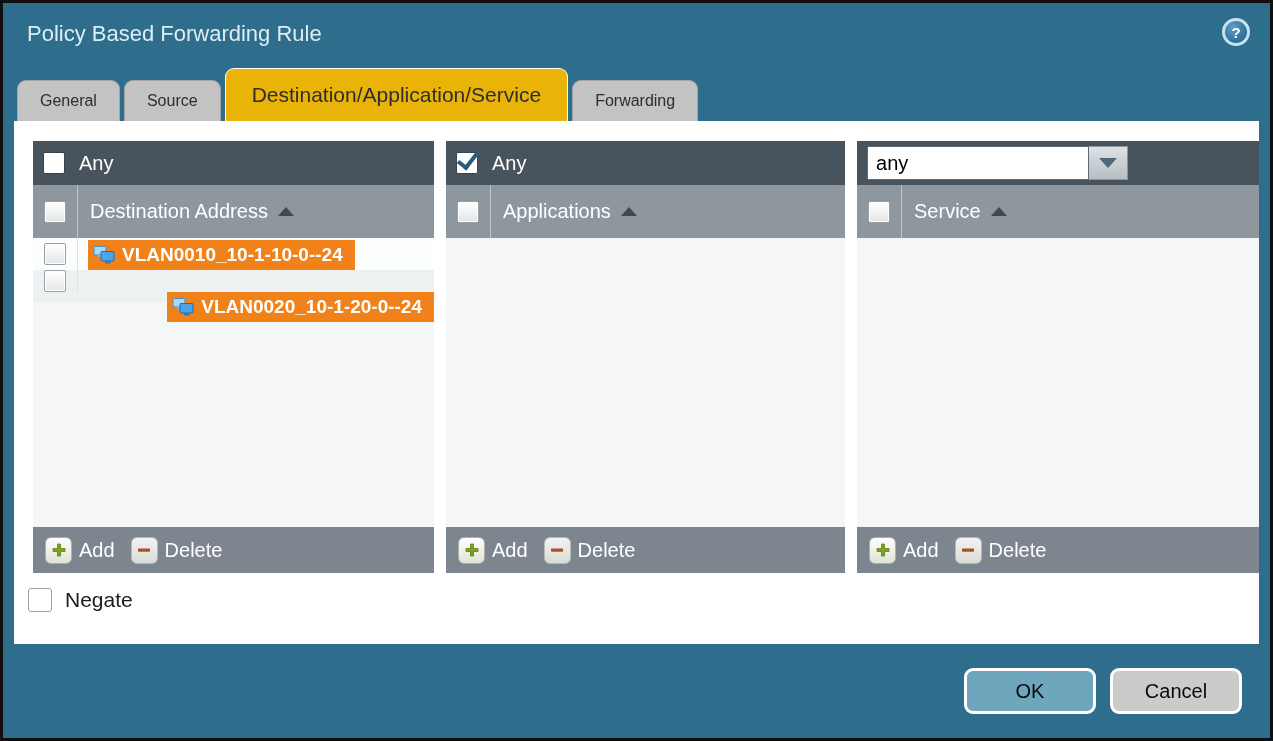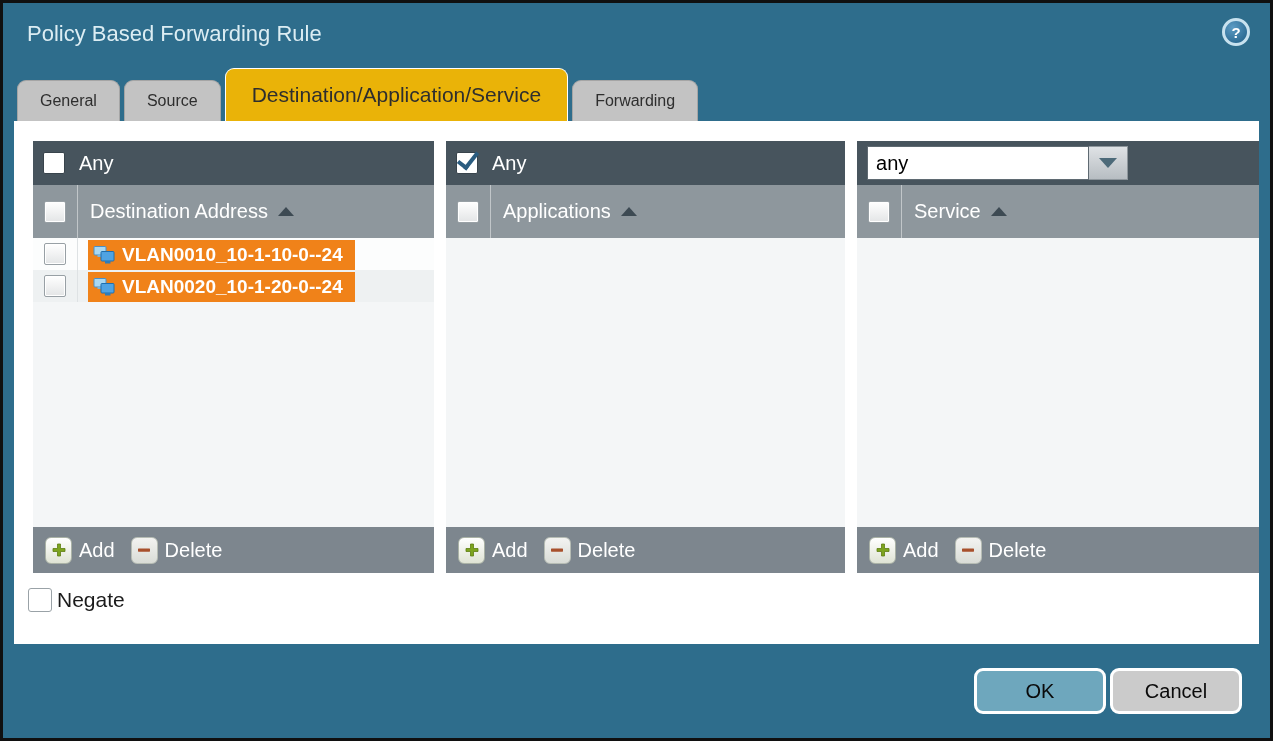--- a/index.html
+++ b/index.html
@@ -24,21 +24,21 @@
     padding:0 10px;box-sizing:border-box;color:#fff;font-size:20px;flex:0 0 auto;}
   .colheader{height:53px;background:#8e979d;display:flex;align-items:center;color:#fff;font-size:20px;flex:0 0 auto;}
   .cbcell{width:44px;display:flex;justify-content:center;align-items:center;align-self:stretch;flex:0 0 auto;}
   .colheader .cbcell{border-right:1px solid rgba(255,255,255,.45);}
   .hdr-label{margin-left:12px;}
   .sort{width:0;height:0;border-left:8px solid transparent;border-right:8px solid transparent;
     border-bottom:9px solid #3d4a53;margin-left:10px;}
   .list{flex:1 1 auto;background:#f4f6f7;overflow:hidden;}
   .row{height:32px;display:flex;align-items:flex-end;cursor:pointer;font-weight:bold;}
   .row.odd{background:#fcfdfd;}
-  .row.even{background:#eef1f2;}
+  .row.even{background:#eef1f2;flex-direction:column;}
   .row .cbcell{border-right:1px solid #dee2e4;}
   .chip{display:flex;align-items:center;gap:7px;background:#f08219;color:#fff;font-size:19px;
     padding:4px 12px 4px 5px;margin-left:10px;}
   .footerbar{height:46px;background:#7d868e;display:flex;align-items:center;padding:0 12px;
     box-sizing:border-box;flex:0 0 auto;}
   .actionlink{display:flex;align-items:center;cursor:pointer;}
   .iconbtn{width:25px;height:25px;border-radius:6px;background:linear-gradient(#ffffff,#dfe3d4);
     border:1px solid #aab2a6;display:flex;align-items:center;justify-content:center;flex:0 0 auto;}
   .btnlabel{color:#fff;font-size:20px;margin:0 16px 0 7px;}
   .actionlink.disabled{cursor:default;}
@@ -54,25 +54,25 @@
     border-right:4px solid #2a5c80;border-bottom:4px solid #2a5c80;transform:rotate(38deg);}
   
   .dd{display:flex;height:34px;}
   .dd input{width:212px;border:1px solid #5f6a72;font-size:20px;padding:0 0 0 8px;
     font-family:"Liberation Sans",sans-serif;outline:none;}
   .ddbtn{width:38px;background:linear-gradient(#dfe2e5,#b7bdc2);border:1px solid #8f979d;
     border-left:none;display:flex;align-items:center;justify-content:center;cursor:pointer;}
   .ddarrow{width:0;height:0;border-left:9px solid transparent;border-right:9px solid transparent;
     border-top:10px solid #4d6a79;}
   
-  .negate{display:flex;align-items:center;gap:5px;margin:15px 0 0 14px;}
+  .negate{display:flex;align-items:center;gap:13px;margin:15px 0 0 14px;}
   .negate .cb{width:24px;height:24px;border-radius:3px;border:1px solid #9aa2a7;}
   .negate-label{font-size:21px;color:#1b1b1b;}
   
-  .actions{position:absolute;right:28px;bottom:24px;display:flex;gap:4px;}
+  .actions{position:absolute;right:28px;bottom:24px;display:flex;gap:14px;}
   .btn{width:132px;height:46px;border-radius:9px;border:3px solid #fff;font-size:20px;
     font-family:"Liberation Sans",sans-serif;color:#0a0a0a;cursor:pointer;}
   .btn.ok{background:#6ea7bd;}
   .btn.cancel{background:#cbcbcb;}
 </style>
 </head>
 <body>
 
 <div class="window">
 

